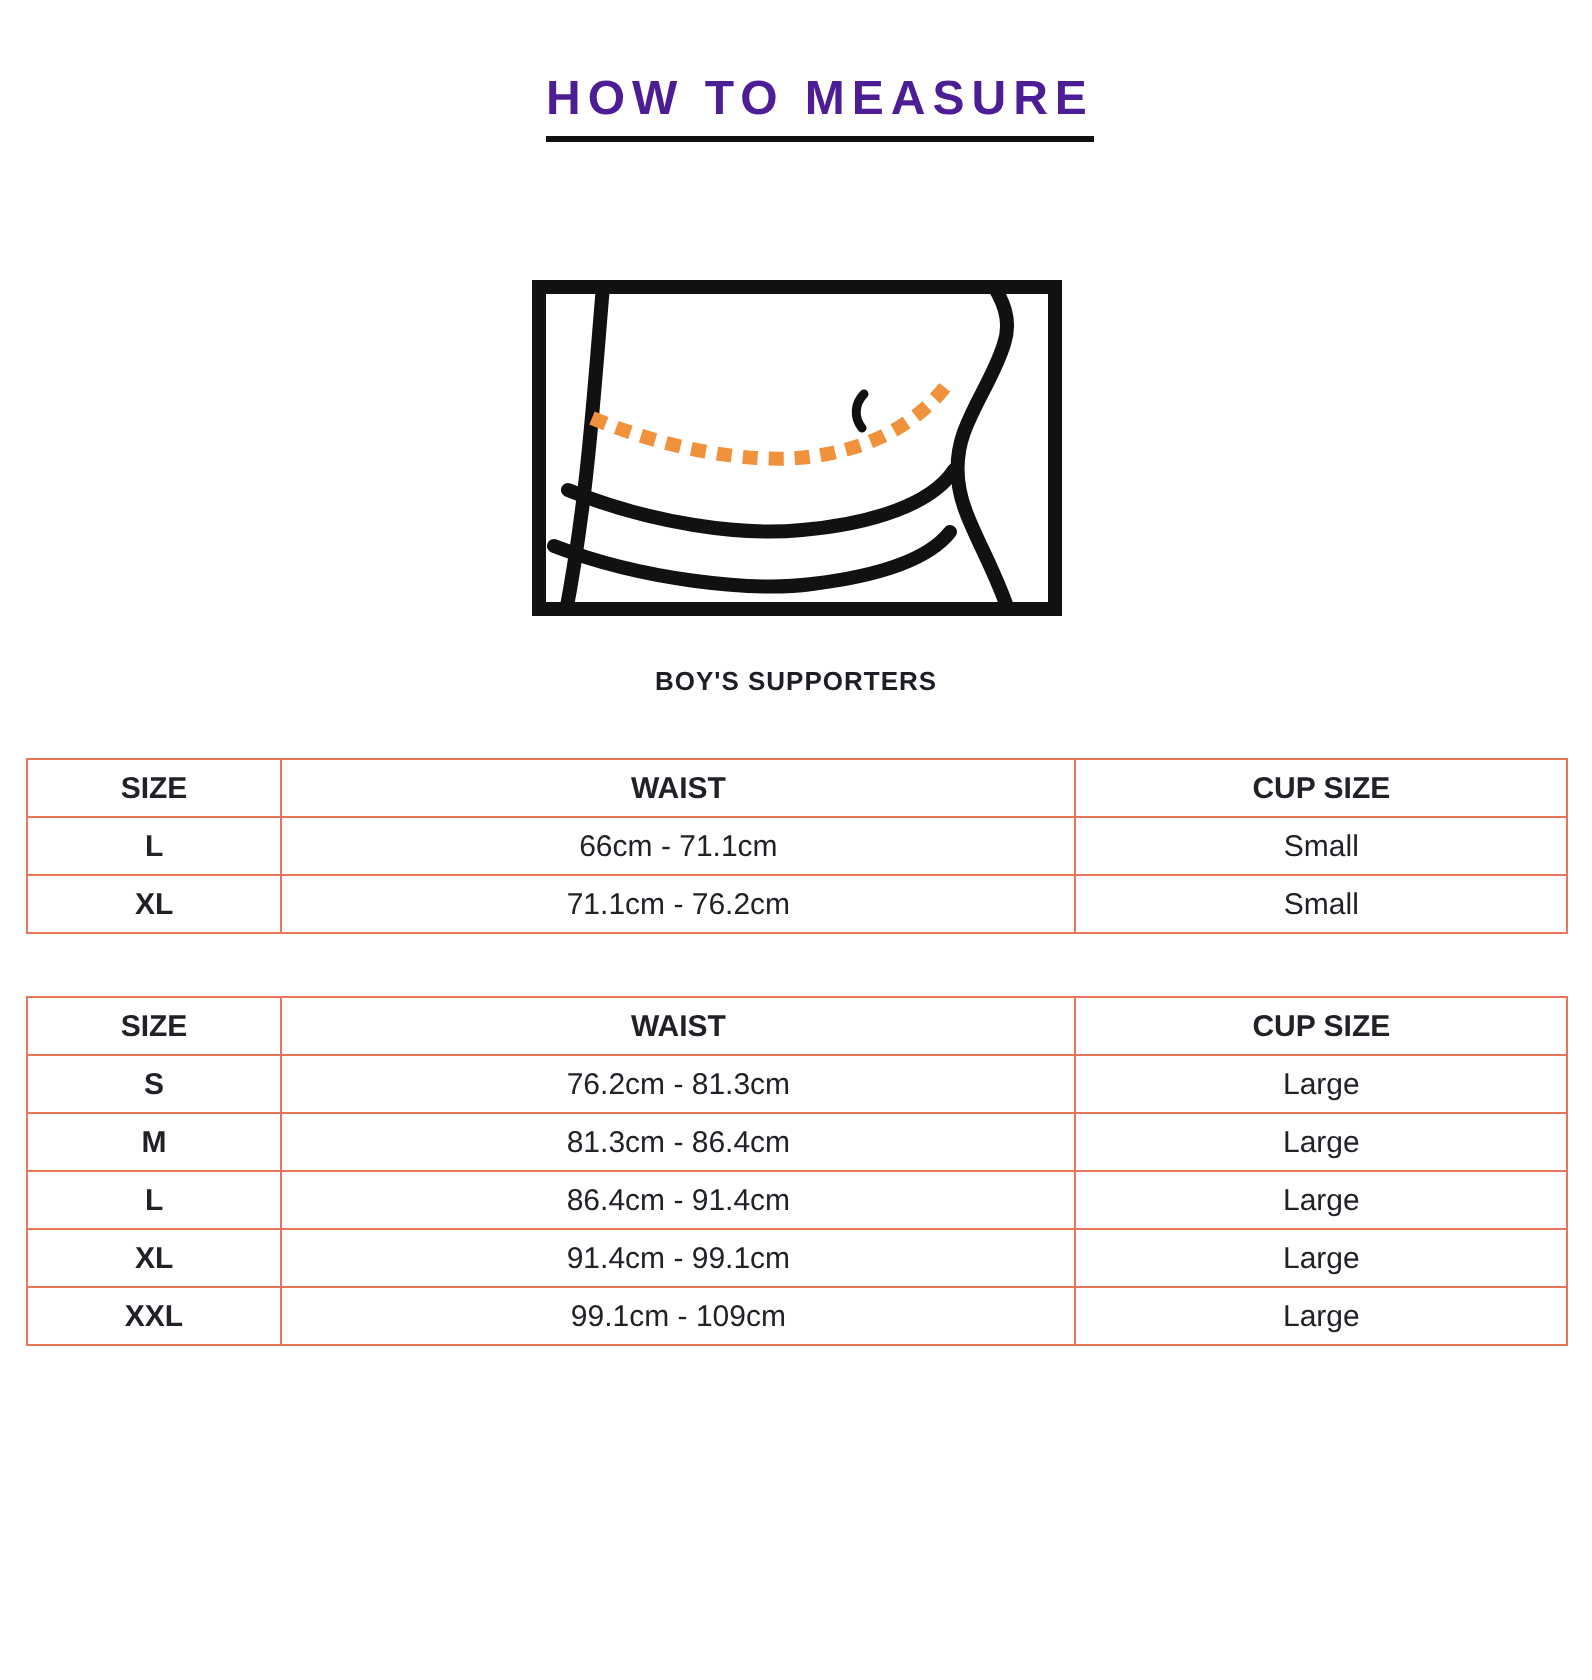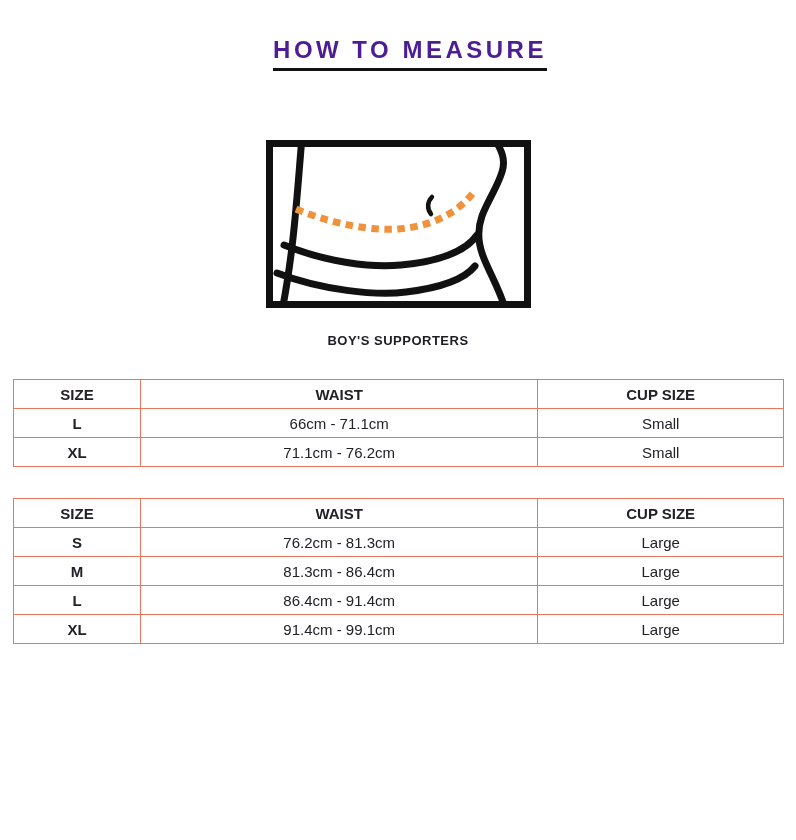--- a/index.html
+++ b/index.html
@@ -166,16 +166,21 @@
       <tr>
         <td class="size-cell">L</td>
         <td>86.4cm - 91.4cm</td>
         <td>Large</td>
       </tr>
       <tr>
         <td class="size-cell">XL</td>
         <td>91.4cm - 99.1cm</td>
         <td>Large</td>
       </tr>
+      <tr>
+        <td class="size-cell">XXL</td>
+        <td>99.1cm - 109cm</td>
+        <td>Large</td>
+      </tr>
     </tbody>
   </table>
 
 </div>
 
 </body></html>

